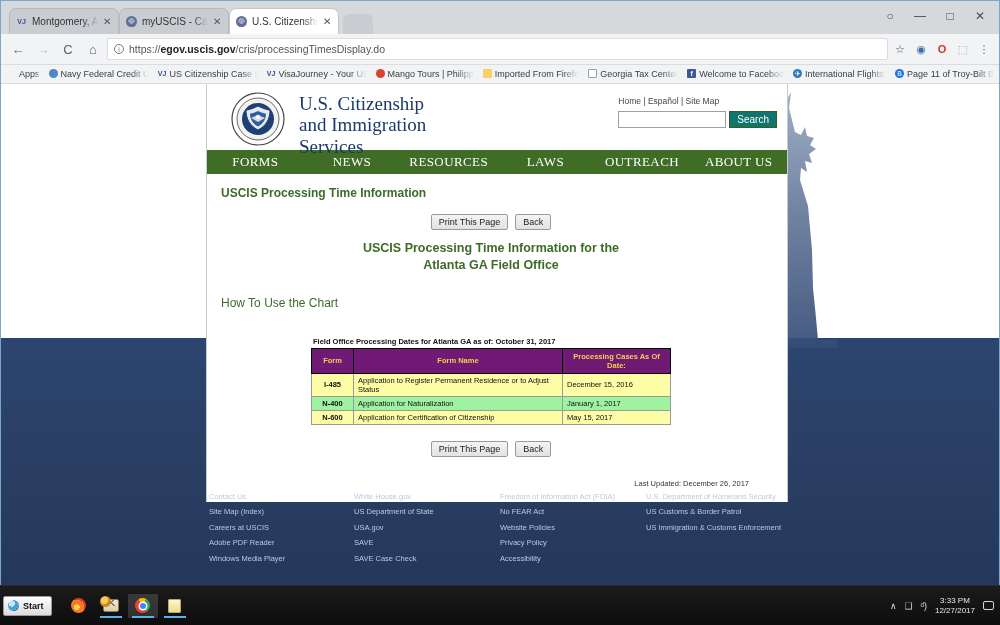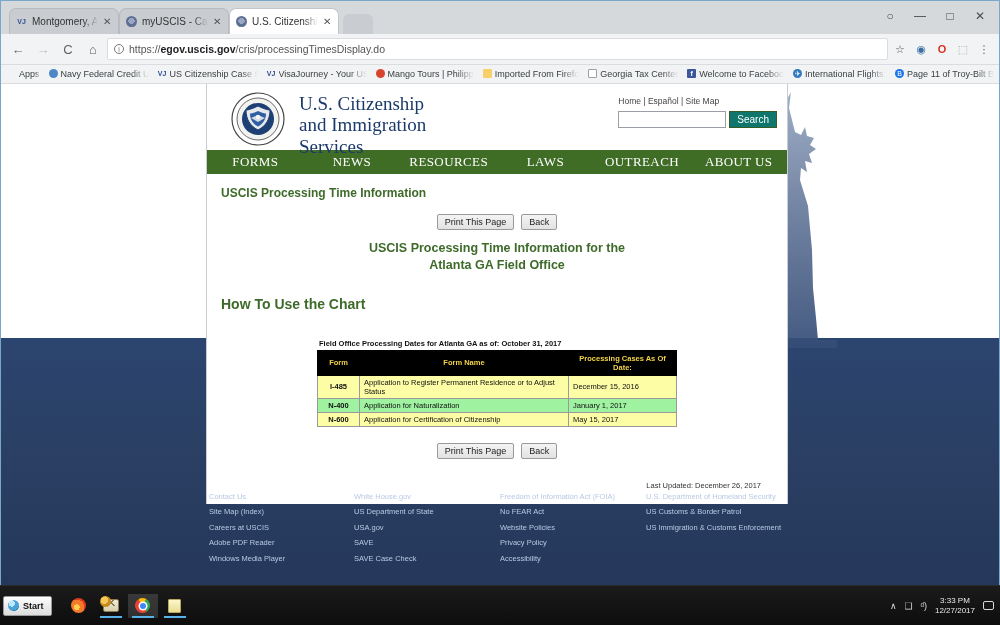--- a/index.html
+++ b/index.html
@@ -171,43 +171,43 @@
 
   
   .greennav {
     background: #3f6d26; height: 24px; display: flex; align-items: center;
     font-family: "Liberation Serif", serif; font-size: 13px; color: #fff;
     letter-spacing: .4px;
   }
   .greennav span { flex: 1 1 0; text-align: center; }
 
   
-  .pagewrap { padding: 12px 14px 0 14px; }
+  .pagewrap { padding: 12px 26px 0 14px; }
   .h1 { color: #3e6b2a; font-size: 12px; font-weight: bold; margin-bottom: 14px; }
   .btnrow { display: flex; justify-content: center; gap: 7px; margin: 6px 0 10px 0; }
   .btn {
     font-size: 9px; color: #222; background: linear-gradient(180deg,#f4f4f4,#e2e2e2);
     border: 1px solid #9a9a9a; padding: 2px 7px; border-radius: 2px;
   }
   .h2 {
     color: #3e6b2a; font-size: 12.5px; font-weight: bold; text-align: center;
     line-height: 1.35; margin-bottom: 22px;
   }
-  .h3 { color: #3e6b2a; font-size: 14px; font-weight: bold; margin: 0 0 9px 0; }
+  .h3 { color: #3e6b2a; font-size: 12px; font-weight: normal; margin: 0 0 9px 0; }
   .para { font-size: 7.5px; color: #222; line-height: 1.45; }
 
   
   .tablewrap { margin: 26px auto 0 auto; width: 360px; }
   .tcaption {
     font-size: 7.5px; color: #111; font-weight: bold;
     padding: 1px 2px 2px 2px;
   }
   table.proc { border-collapse: collapse; width: 100%; border: 1px solid #6b6b6b; }
   table.proc th {
-    background: #000000; color: #f2d34a; font-size: 7.5px; font-weight: bold;
+    background: #701a75; color: #f2d34a; font-size: 7.5px; font-weight: bold;
     padding: 3px 4px; border: 1px solid #000; text-align: center;
   }
   table.proc td {
     font-size: 7.5px; color: #111; padding: 2px 4px;
     border: 1px solid #9a9a9a;
   }
   tr.row-y td { background: #fdfda6; }
   tr.row-g td { background: #9ef2a0; }
   td.cform { text-align: center; font-weight: bold; width: 42px; }
   td.cdate { width: 108px; }

